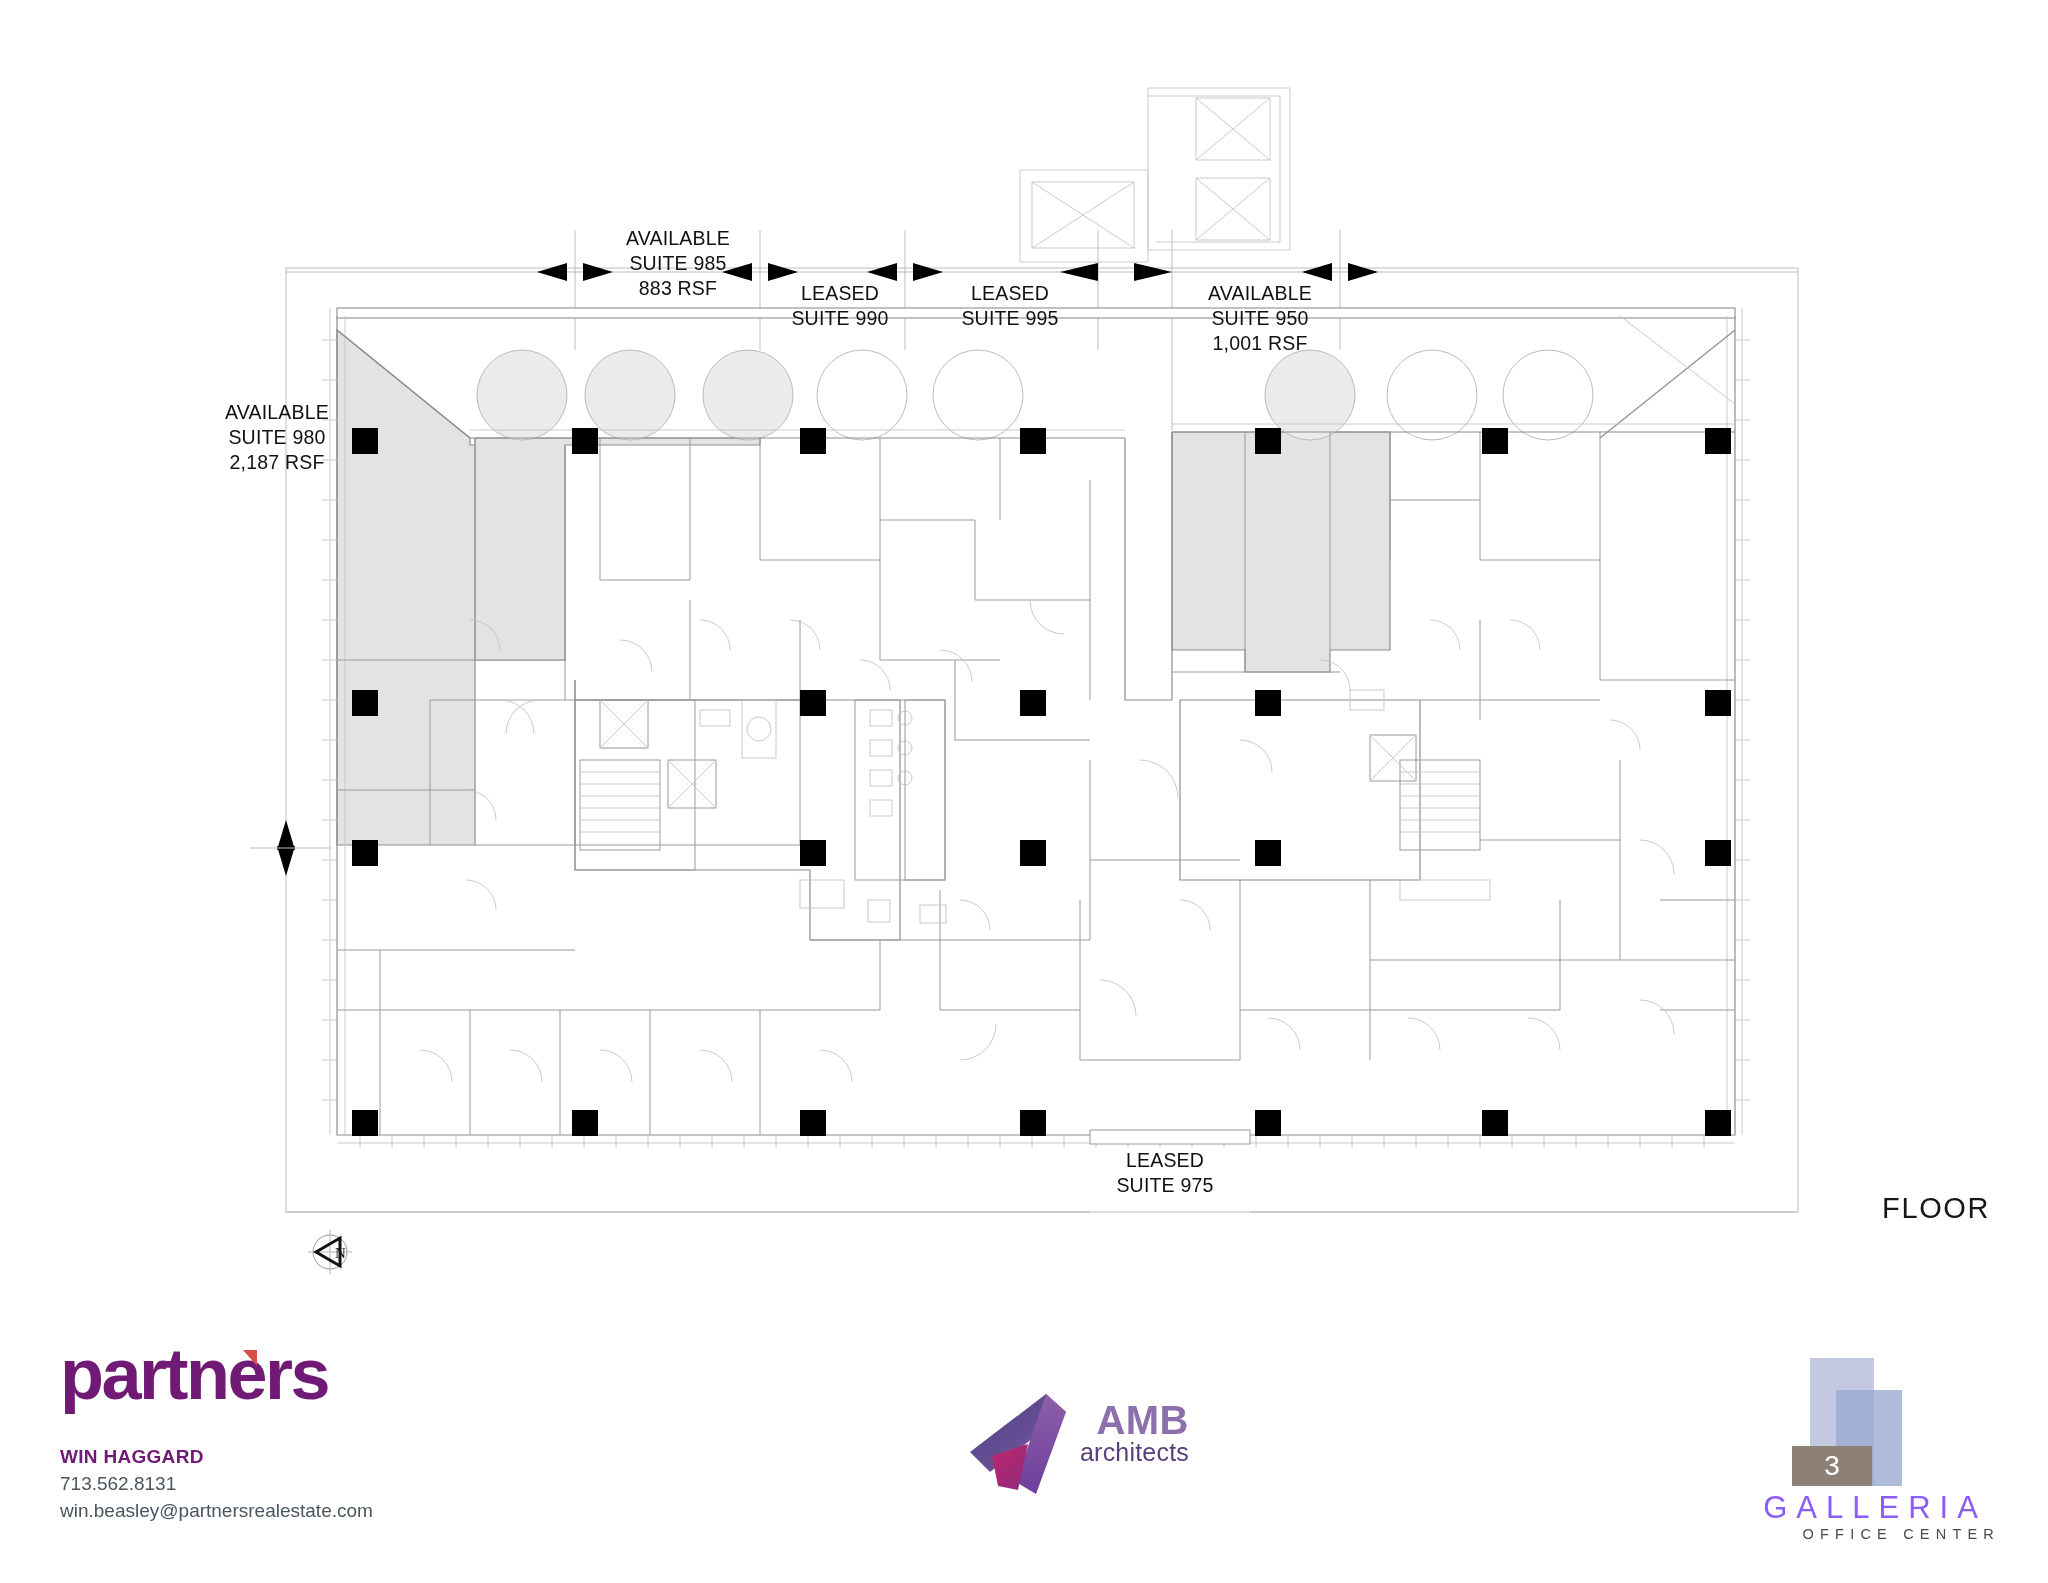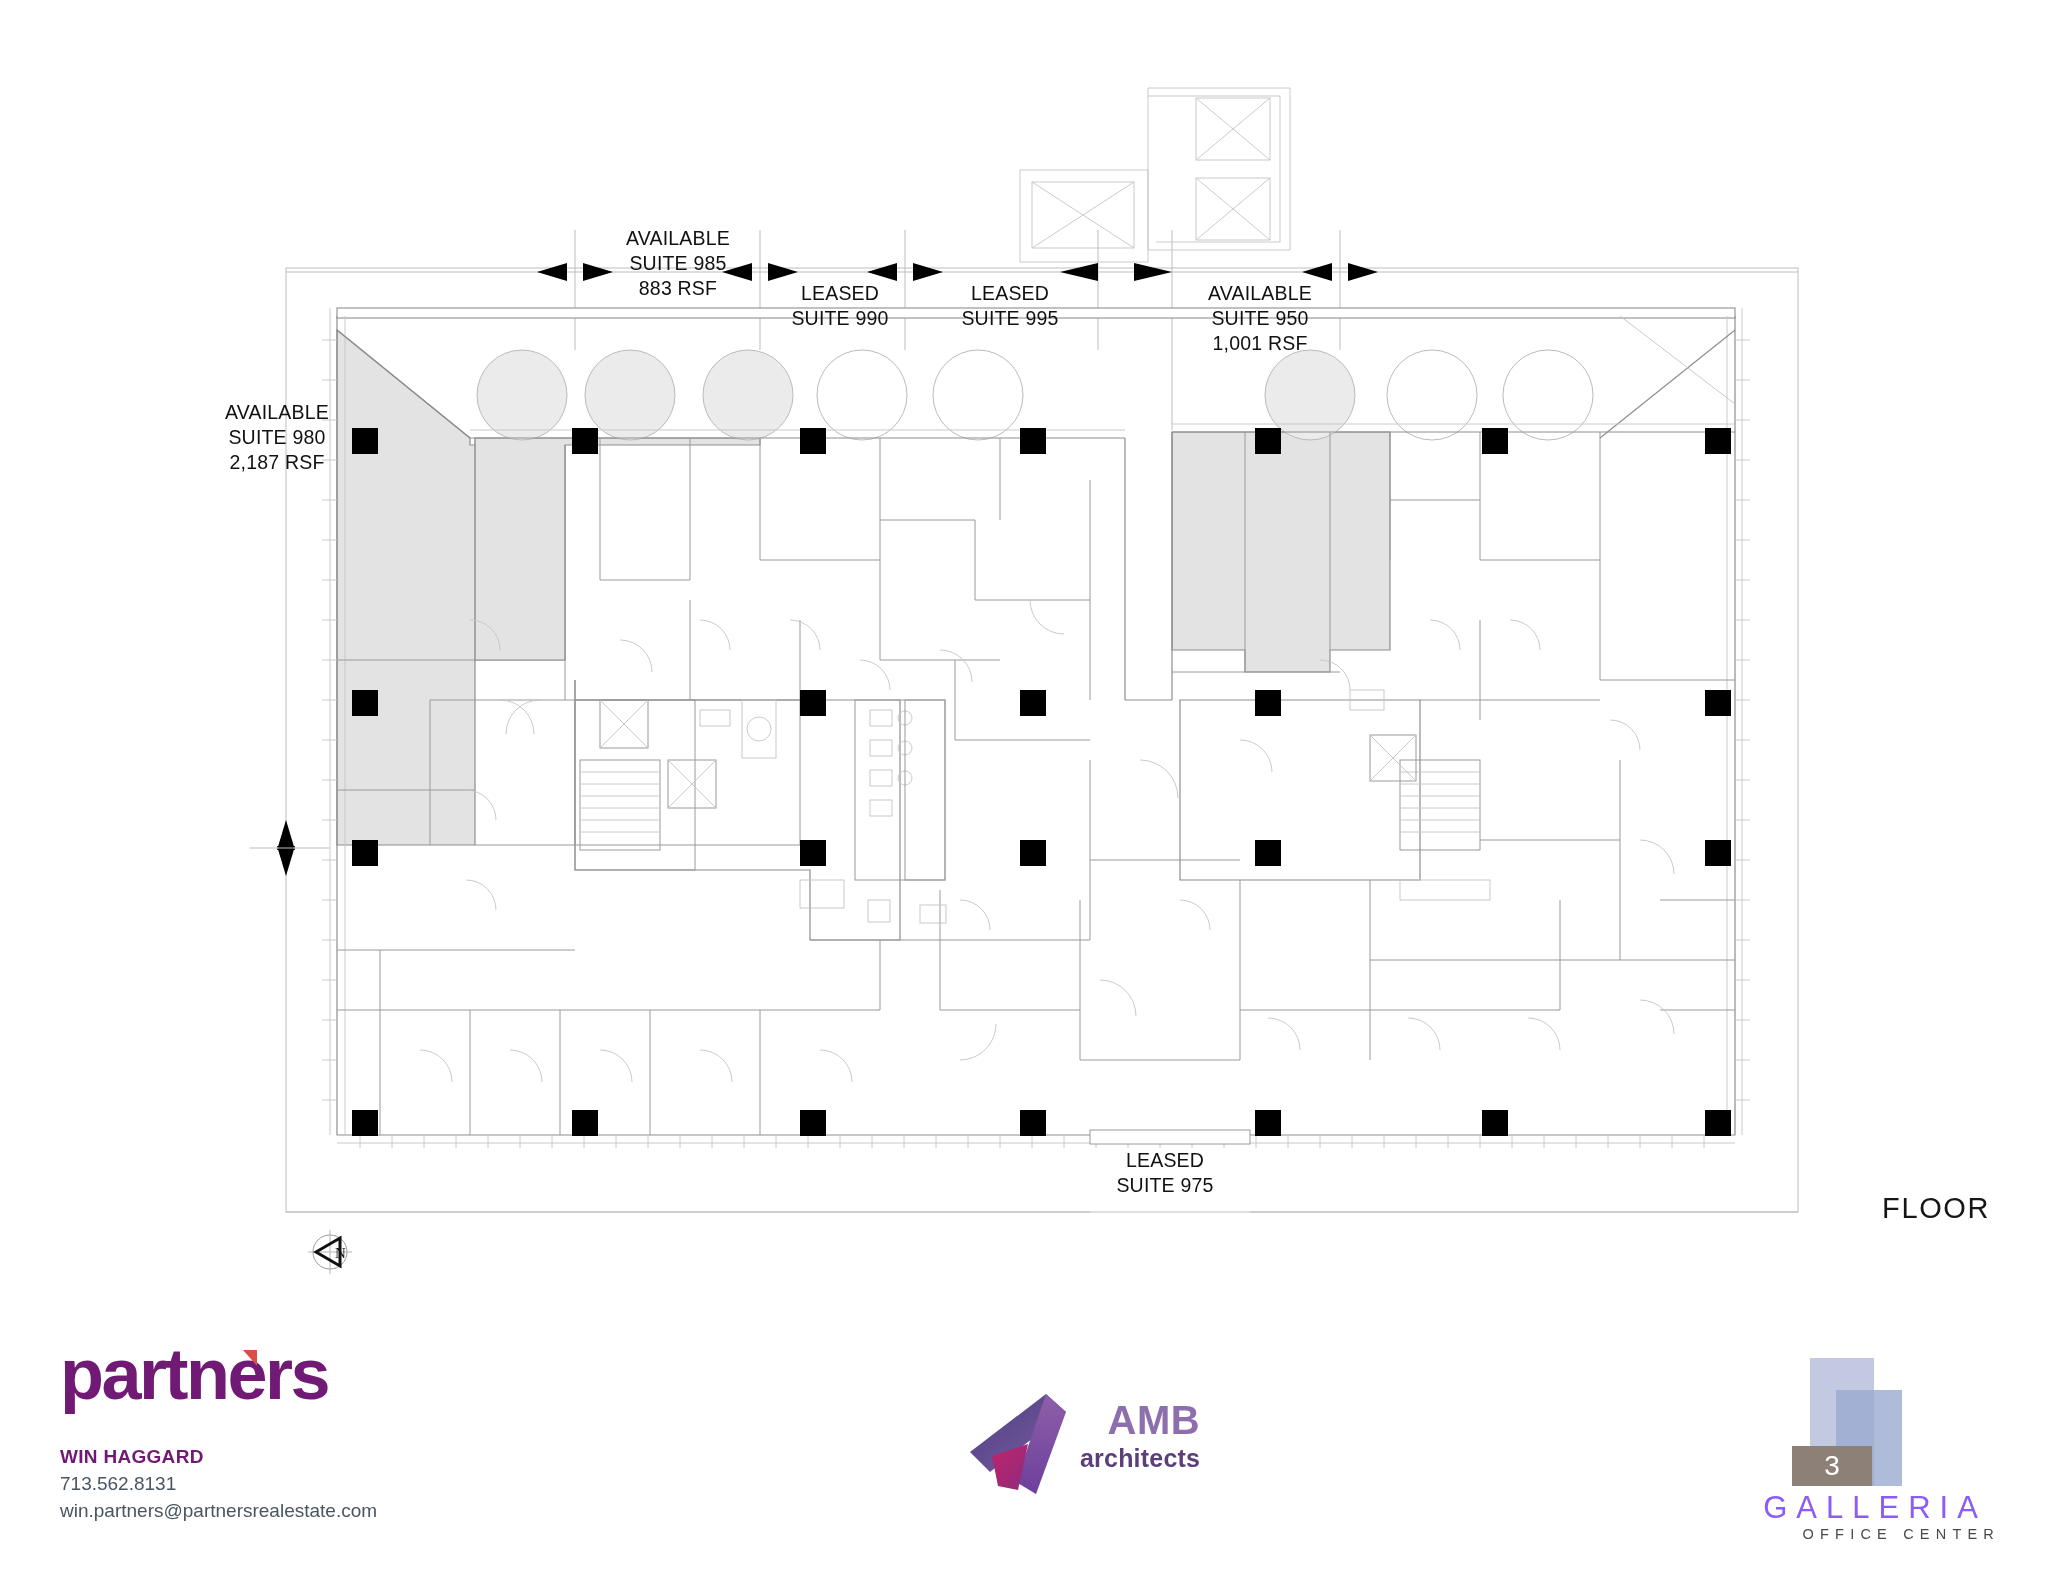--- a/index.html
+++ b/index.html
@@ -63,21 +63,21 @@
   .contact{position:absolute;font-size:19px;line-height:27px;color:#4a4f55;}
   .contact .name{color:#701a75;font-weight:bold;letter-spacing:.3px;font-size:19px;}
   .contact .line{color:#4a5560;}
   .contact-0{left:60px;top:143px;}
   .contact-1{left:430px;top:143px;}
 
   
   .amb{position:absolute;left:970px;top:86px;width:260px;height:110px;}
   .amb-text{position:absolute;left:110px;top:14px;}
   .amb-name{font-size:40px;font-weight:bold;color:#8e6fae;letter-spacing:.5px;line-height:1;text-align:right;}
-  .amb-sub{font-size:25px;font-weight:bold;color:#5b3f7a;letter-spacing:.2px;margin-top:6px;line-height:1;}
+  .amb-sub{font-size:25px;font-weight:normal;color:#5b3f7a;letter-spacing:.2px;line-height:1;}
 
   
   .galleria{position:absolute;right:48px;top:58px;width:250px;height:200px;}
   .g-rect-a{position:absolute;left:60px;top:0px;width:64px;height:128px;background:#b7c0da;opacity:.85;}
   .g-rect-b{position:absolute;left:86px;top:32px;width:66px;height:96px;background:#9aabd0;opacity:.8;}
   .g-box3{position:absolute;left:42px;top:88px;width:80px;height:40px;background:#8d8077;display:flex;align-items:center;justify-content:center;}
   .g-box3 span{color:#fff;font-size:28px;font-weight:300;font-family:"Liberation Sans",sans-serif;}
   .g-name{position:absolute;left:0px;top:132px;width:250px;text-align:center;font-size:31px;letter-spacing:9px;color:#8b5cf6;font-weight:300;}
   .g-sub{position:absolute;left:0px;top:168px;width:250px;text-align:right;font-size:14.5px;letter-spacing:6.2px;color:#4a4a4a;font-weight:300;}
 </style>
@@ -536,21 +536,21 @@
   <div class="footer">
 
     <div class="partners-logo">
       <div class="partners-word">partners</div>
       <div class="t-accent"></div>
     </div>
 
     <div class="contact contact-0">
       <div class="name">WIN HAGGARD</div>
       <div class="line">713.562.8131</div>
-      <div class="line">win.partners@partnersrealestate.com</div>
+      <div class="line">win.beasley@partnersrealestate.com</div>
     </div>
 
 
     <div class="amb">
       <svg width="130" height="110" viewBox="0 0 130 110">
         <defs>
           <linearGradient id="ampg1" x1="0" y1="0" x2="1" y2="1">
             <stop offset="0" stop-color="#4b3f86"></stop>
             <stop offset="1" stop-color="#7d5c9e"></stop>
           </linearGradient>

